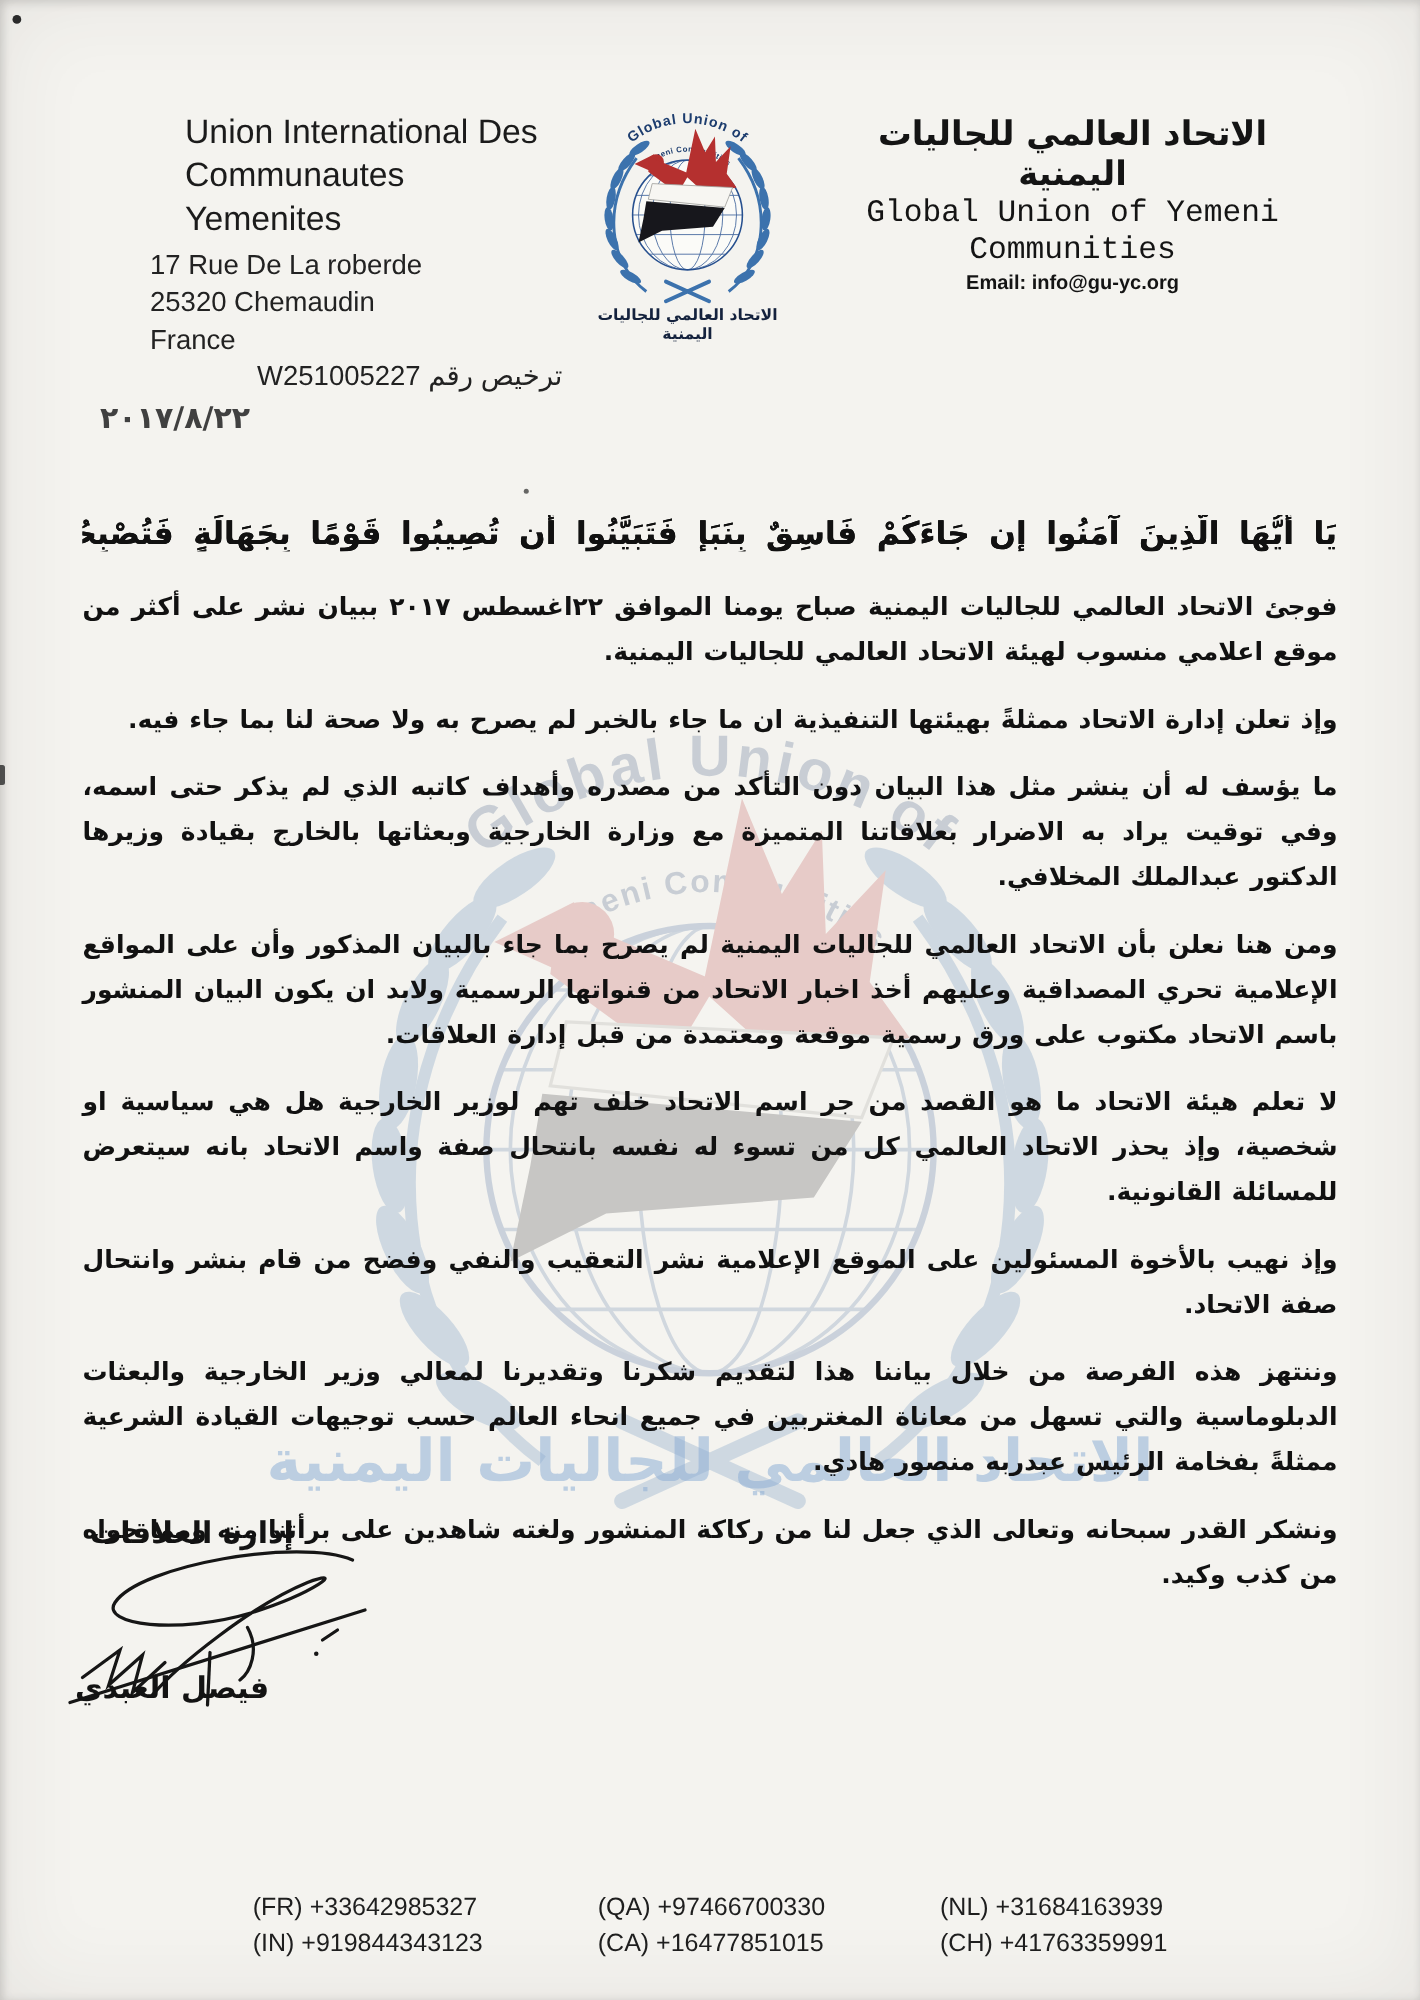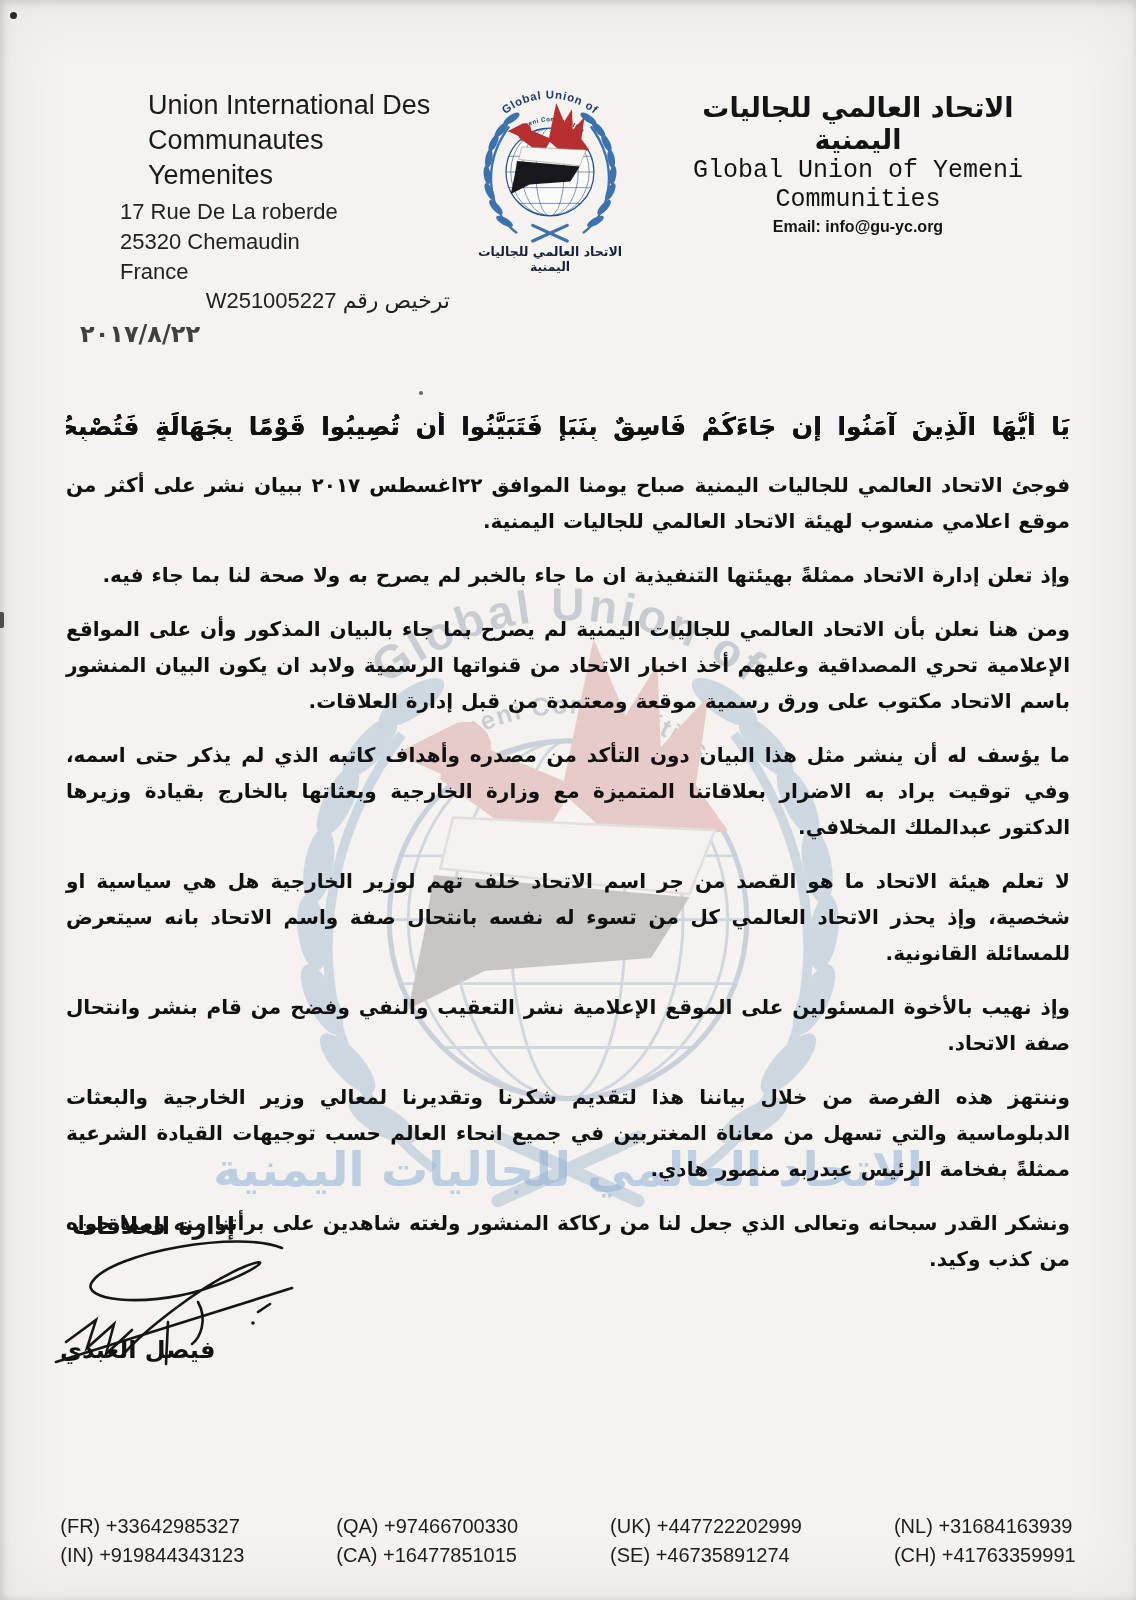--- a/index.html
+++ b/index.html
@@ -151,22 +151,22 @@
     </div>
     <div class="email">Email: info@gu-yc.org</div>
   </div>
 
   <div class="date">٢٠١٧/٨/٢٢</div>
 
   <div class="content">
     <p class="verse">يَا أَيُّهَا الَّذِينَ آمَنُوا إِن جَاءَكُمْ فَاسِقٌ بِنَبَإٍ فَتَبَيَّنُوا أَن تُصِيبُوا قَوْمًا بِجَهَالَةٍ فَتُصْبِحُوا عَلَىٰ مَا فَعَلْتُمْ نَادِمِينَ</p>
     <p class="para">فوجئ الاتحاد العالمي للجاليات اليمنية صباح يومنا الموافق ٢٢اغسطس ٢٠١٧ ببيان نشر على أكثر من موقع اعلامي منسوب لهيئة الاتحاد العالمي للجاليات اليمنية.</p>
     <p class="para">وإذ تعلن إدارة الاتحاد ممثلةً بهيئتها التنفيذية ان ما جاء بالخبر لم يصرح به ولا صحة لنا بما جاء فيه.</p>
+    <p class="para">ما يؤسف له أن ينشر مثل هذا البيان دون التأكد من مصدره وأهداف كاتبه الذي لم يذكر حتى اسمه، وفي توقيت يراد به الاضرار بعلاقاتنا المتميزة مع وزارة الخارجية وبعثاتها بالخارج بقيادة وزيرها الدكتور عبدالملك المخلافي.</p>
     <p class="para">ومن هنا نعلن بأن الاتحاد العالمي للجاليات اليمنية لم يصرح بما جاء بالبيان المذكور وأن على المواقع الإعلامية تحري المصداقية وعليهم أخذ اخبار الاتحاد من قنواتها الرسمية ولابد ان يكون البيان المنشور باسم الاتحاد مكتوب على ورق رسمية موقعة ومعتمدة من قبل إدارة العلاقات.</p>
-    <p class="para">ما يؤسف له أن ينشر مثل هذا البيان دون التأكد من مصدره وأهداف كاتبه الذي لم يذكر حتى اسمه، وفي توقيت يراد به الاضرار بعلاقاتنا المتميزة مع وزارة الخارجية وبعثاتها بالخارج بقيادة وزيرها الدكتور عبدالملك المخلافي.</p>
     <p class="para">لا تعلم هيئة الاتحاد ما هو القصد من جر اسم الاتحاد خلف تهم لوزير الخارجية هل هي سياسية او شخصية، وإذ يحذر الاتحاد العالمي كل من تسوء له نفسه بانتحال صفة واسم الاتحاد بانه سيتعرض للمسائلة القانونية.</p>
     <p class="para">وإذ نهيب بالأخوة المسئولين على الموقع الإعلامية نشر التعقيب والنفي وفضح من قام بنشر وانتحال صفة الاتحاد.</p>
     <p class="para">وننتهز هذه الفرصة من خلال بياننا هذا لتقديم شكرنا وتقديرنا لمعالي وزير الخارجية والبعثات الدبلوماسية والتي تسهل من معاناة المغتربين في جميع انحاء العالم حسب توجيهات القيادة الشرعية ممثلةً بفخامة الرئيس عبدربه منصور هادي.</p>
     <p class="para" style="margin-bottom:4px">ونشكر القدر سبحانه وتعالى الذي جعل لنا من ركاكة المنشور ولغته شاهدين على برأتنا منه ومما حواه من كذب وكيد.</p>
   </div>
 
   <div class="sig-dept">إدارة العلاقات</div>
   <svg class="sig-scribble" width="270" height="140" viewBox="0 0 270 140" xmlns="http://www.w3.org/2000/svg">
     <g fill="none" stroke="#161616" stroke-width="2.6" stroke-linecap="round">
       <path d="M 232 20 C 190 2 62 24 42 54 C 30 72 92 80 152 62 C 202 46 228 26 196 38 C 152 56 92 104 72 128"></path>
@@ -183,24 +183,20 @@
   <div class="footer">
     <div class="col">
       <div>(FR) +33642985327</div>
       <div>(IN) +919844343123</div>
     </div>
     <div class="col">
       <div>(QA) +97466700330</div>
       <div>(CA) +16477851015</div>
     </div>
     <div class="col">
-      <div>(UK) +447722202999</div>
-      <div>(SE) +46735891274</div>
-    </div>
-    <div class="col">
       <div>(NL) +31684163939</div>
       <div>(CH) +41763359991</div>
     </div>
   </div>
 
   <div class="speck s1"></div>
   <div class="speck s2"></div>
   <div class="speck s3"></div>
 </div>
 

